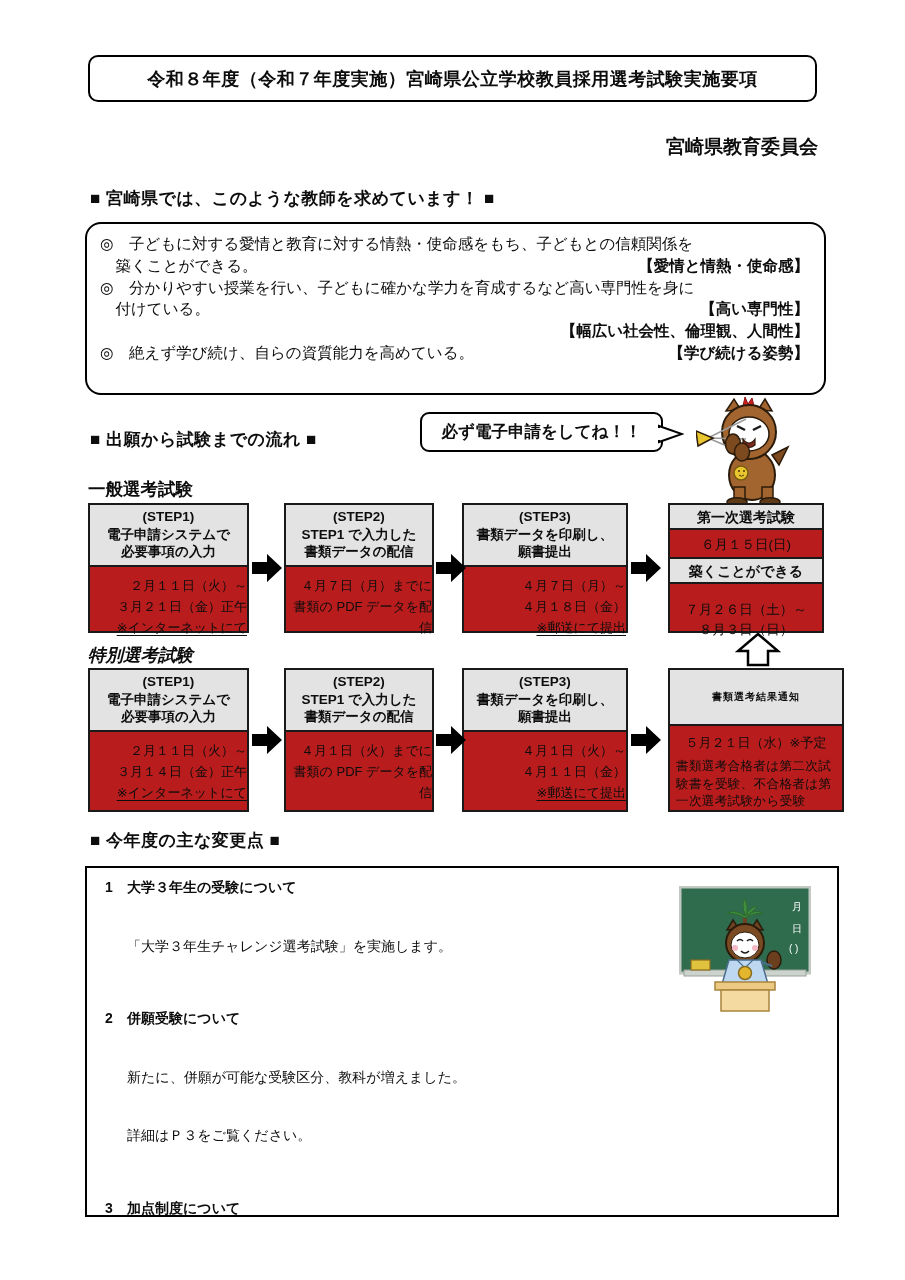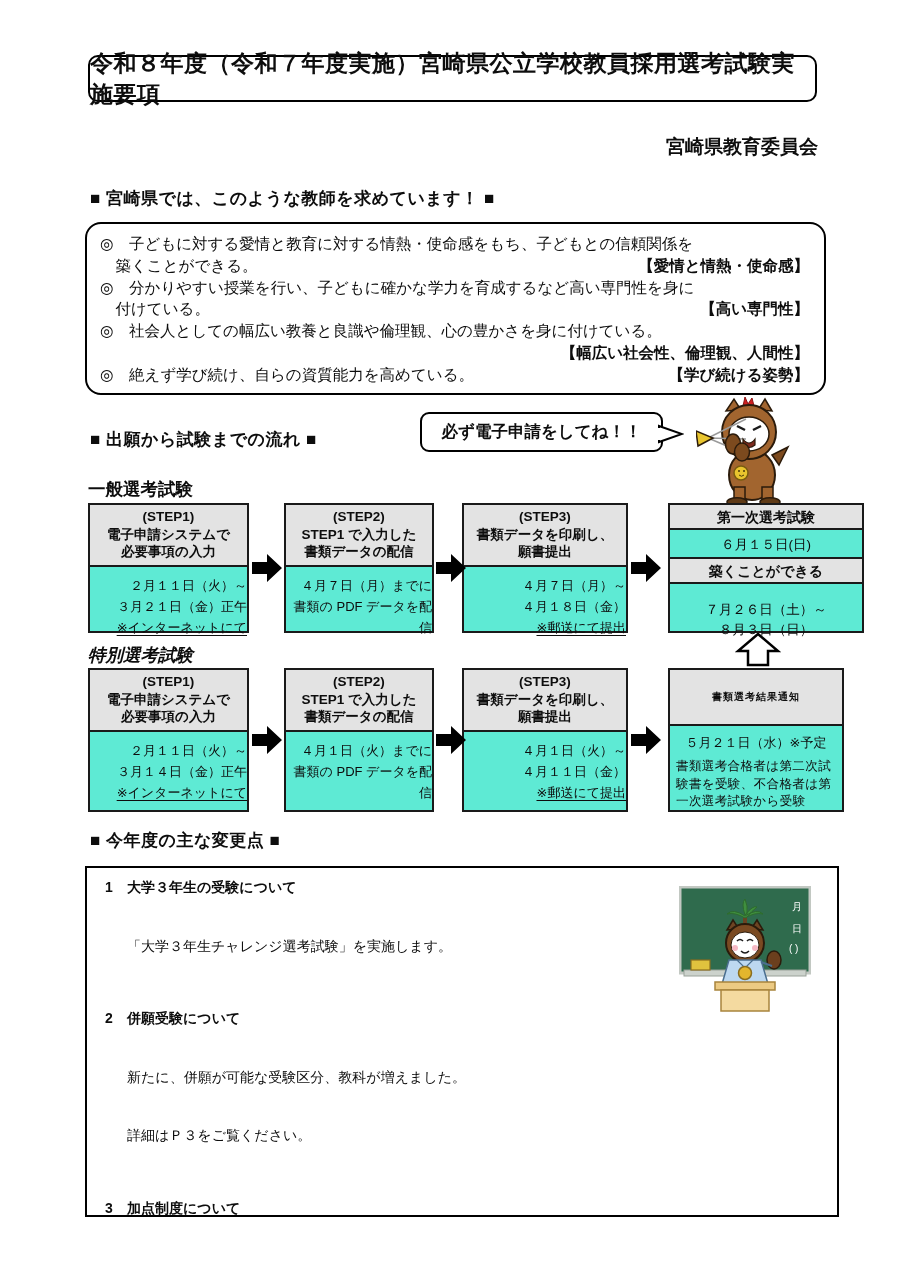--- a/index.html
+++ b/index.html
@@ -9,21 +9,21 @@
     font-family:"Liberation Sans","DejaVu Sans",sans-serif; color:#0d0d0d;
     overflow:hidden;
   }
   .abs { position:absolute; }
 
   
   .title-box {
     left:88px; top:55px; width:729px; height:47px;
     border:2.5px solid #000; border-radius:10px;
     display:flex; align-items:center; justify-content:center;
-    font-size:23px; font-weight:700; letter-spacing:0.5px;
+    font-size:18px; font-weight:700; letter-spacing:0.5px;
   }
   .org { top:134px; left:0; width:818px; text-align:right; font-size:19px; font-weight:700; }
 
   .sec-heading { font-size:17px; font-weight:700; letter-spacing:0.5px; }
   #h-wanted { left:90px; top:187px; }
   #h-flow   { left:90px; top:428px; }
   #h-changes{ left:90px; top:829px; }
 
   
   .qualities {
@@ -41,33 +41,33 @@
     display:flex; align-items:center; justify-content:center;
     font-size:16.5px; font-weight:600;
   }
   .bubble-tail { position:absolute; right:-23px; top:9px; }
 
   .flow-label { font-size:17.5px; font-weight:700; }
   #lbl-general { left:88px; top:477px; }
   #lbl-special { left:88px; top:643px;font-style:italic; }
 
   
-  .step-box { border:2px solid #1a1a1a; background:#5eead4; }
+  .step-box { border:2px solid #1a1a1a; background:#b91c1c; }
   .step-head {
     background:#e3e3e3; border-bottom:2px solid #1a1a1a;
     text-align:center; font-weight:700; font-size:13.5px; line-height:17.5px;
     padding:3px 0 4px;
   }
   .step-body { text-align:right; font-size:13px; line-height:21px; padding-top:8px; }
   .u { text-decoration:underline; text-underline-offset:3px; }
 
   #g1 { left:88px;  top:503px; width:161px; height:130px; }
   #g2 { left:284px; top:503px; width:150px; height:130px; }
   #g3 { left:462px; top:503px; width:166px; height:130px; }
-  #g4 { left:668px; top:503px; width:196px; height:130px; }
+  #g4 { left:668px; top:503px; width:156px; height:130px; }
   #s1 { left:88px;  top:668px; width:161px; height:144px; }
   #s2 { left:284px; top:668px; width:150px; height:144px; }
   #s3 { left:462px; top:668px; width:166px; height:144px; }
   #s4 { left:668px; top:668px; width:176px; height:144px; }
 
   .g4row { text-align:center; }
   .g4h { background:#e3e3e3; border-bottom:2px solid #1a1a1a; font-weight:700; font-size:14px; line-height:24px; height:25px; }
   .g4d { font-size:13.5px; line-height:29px; height:29px; border-bottom:2px solid #1a1a1a; }
   .g4d2 { font-size:13.5px; line-height:20px; padding-top:16px; }
 
@@ -109,21 +109,20 @@
   </div>
   <div class="abs org">宮崎県教育委員会</div>
 
   <div class="abs sec-heading" id="h-wanted">■ 宮崎県では、このような教師を求めています！ ■</div>
 
   <div class="abs qualities">
     <div class="q-row"><span>◎　子どもに対する愛情と教育に対する情熱・使命感をもち、子どもとの信頼関係を</span><span class="q-label"></span></div>
     <div class="q-row"><span>　築くことができる。</span><span class="q-label">【愛情と情熱・使命感】</span></div>
     <div class="q-row"><span>◎　分かりやすい授業を行い、子どもに確かな学力を育成するなど高い専門性を身に</span><span class="q-label"></span></div>
     <div class="q-row"><span>　付けている。</span><span class="q-label">【高い専門性】</span></div>
-    <div class="q-row"><span>◎　社会人としての幅広い教養と良識や倫理観、心の豊かさを身に付けている。</span><span class="q-label"></span></div>
     <div class="q-row"><span></span><span class="q-label">【幅広い社会性、倫理観、人間性】</span></div>
     <div class="q-row"><span>◎　絶えず学び続け、自らの資質能力を高めている。</span><span class="q-label">【学び続ける姿勢】</span></div>
   </div>
 
   <div class="abs sec-heading" id="h-flow">■ 出願から試験までの流れ ■</div>
 
   <div class="abs bubble">
     <span>必ず電子申請をしてね！！</span>
     <svg class="bubble-tail" width="26" height="22">
       <polygon points="1,3 24,11 1,19" fill="#ffffff" stroke="#000" stroke-width="2"></polygon>

